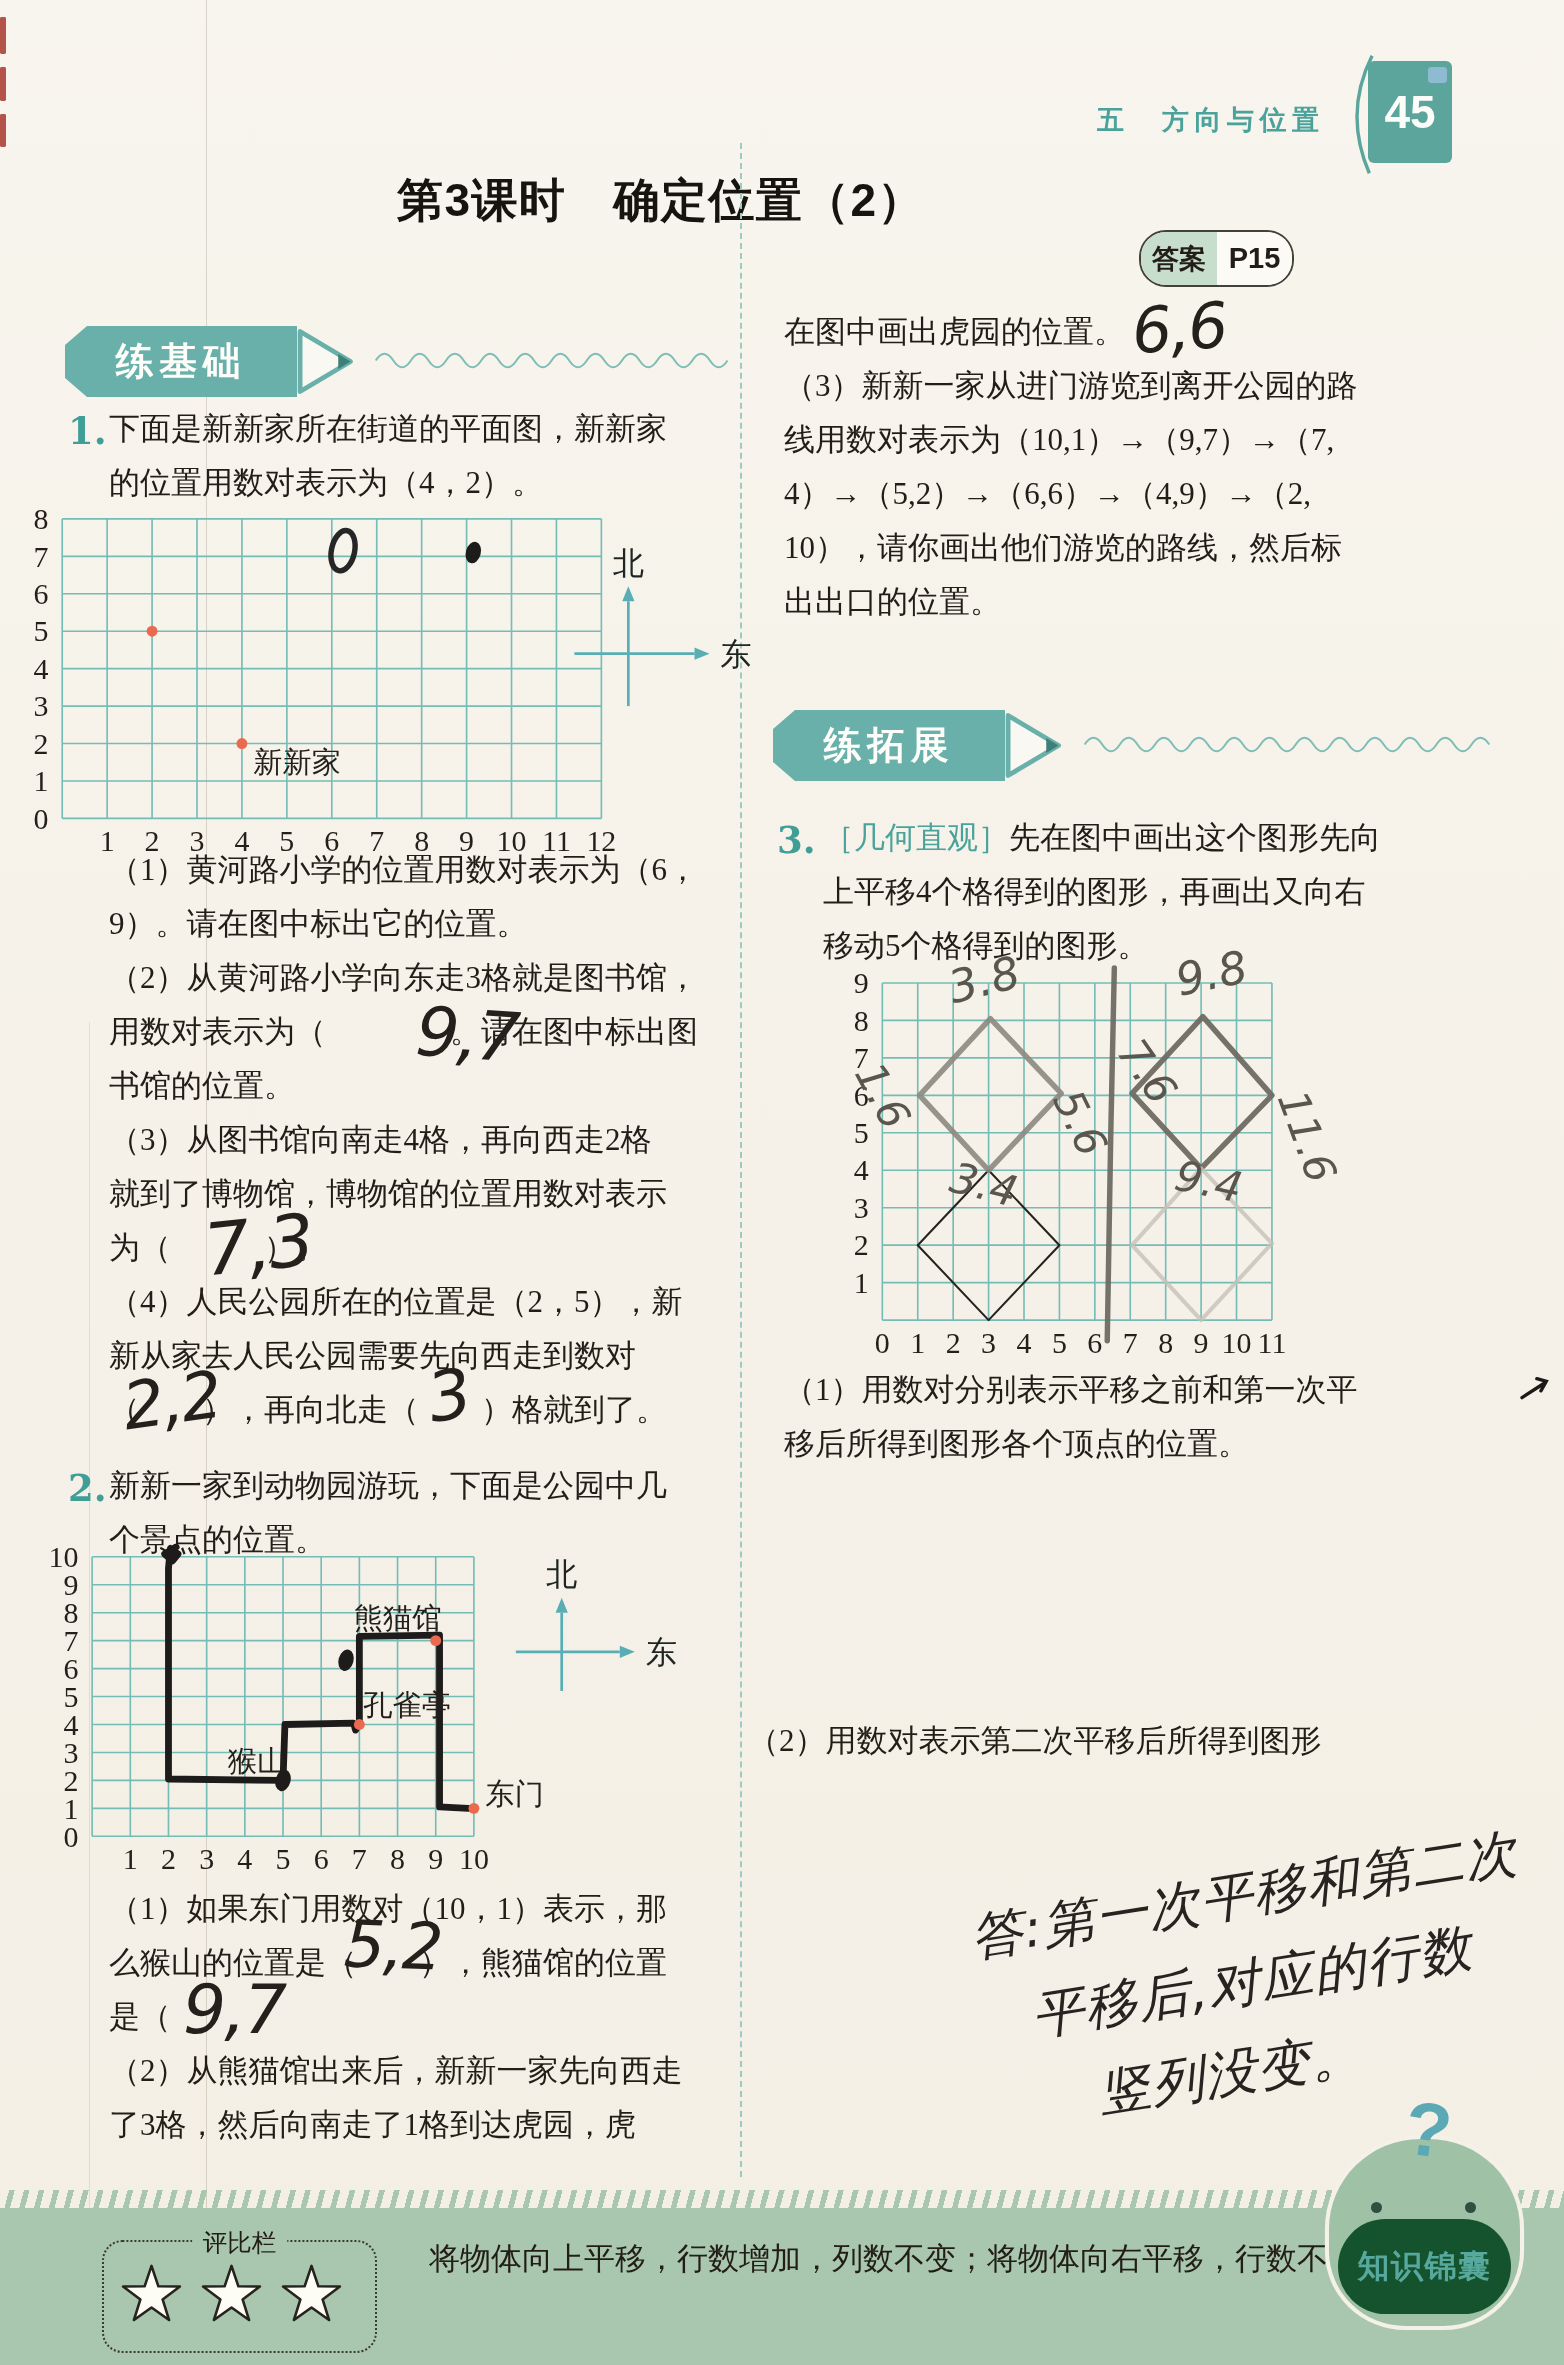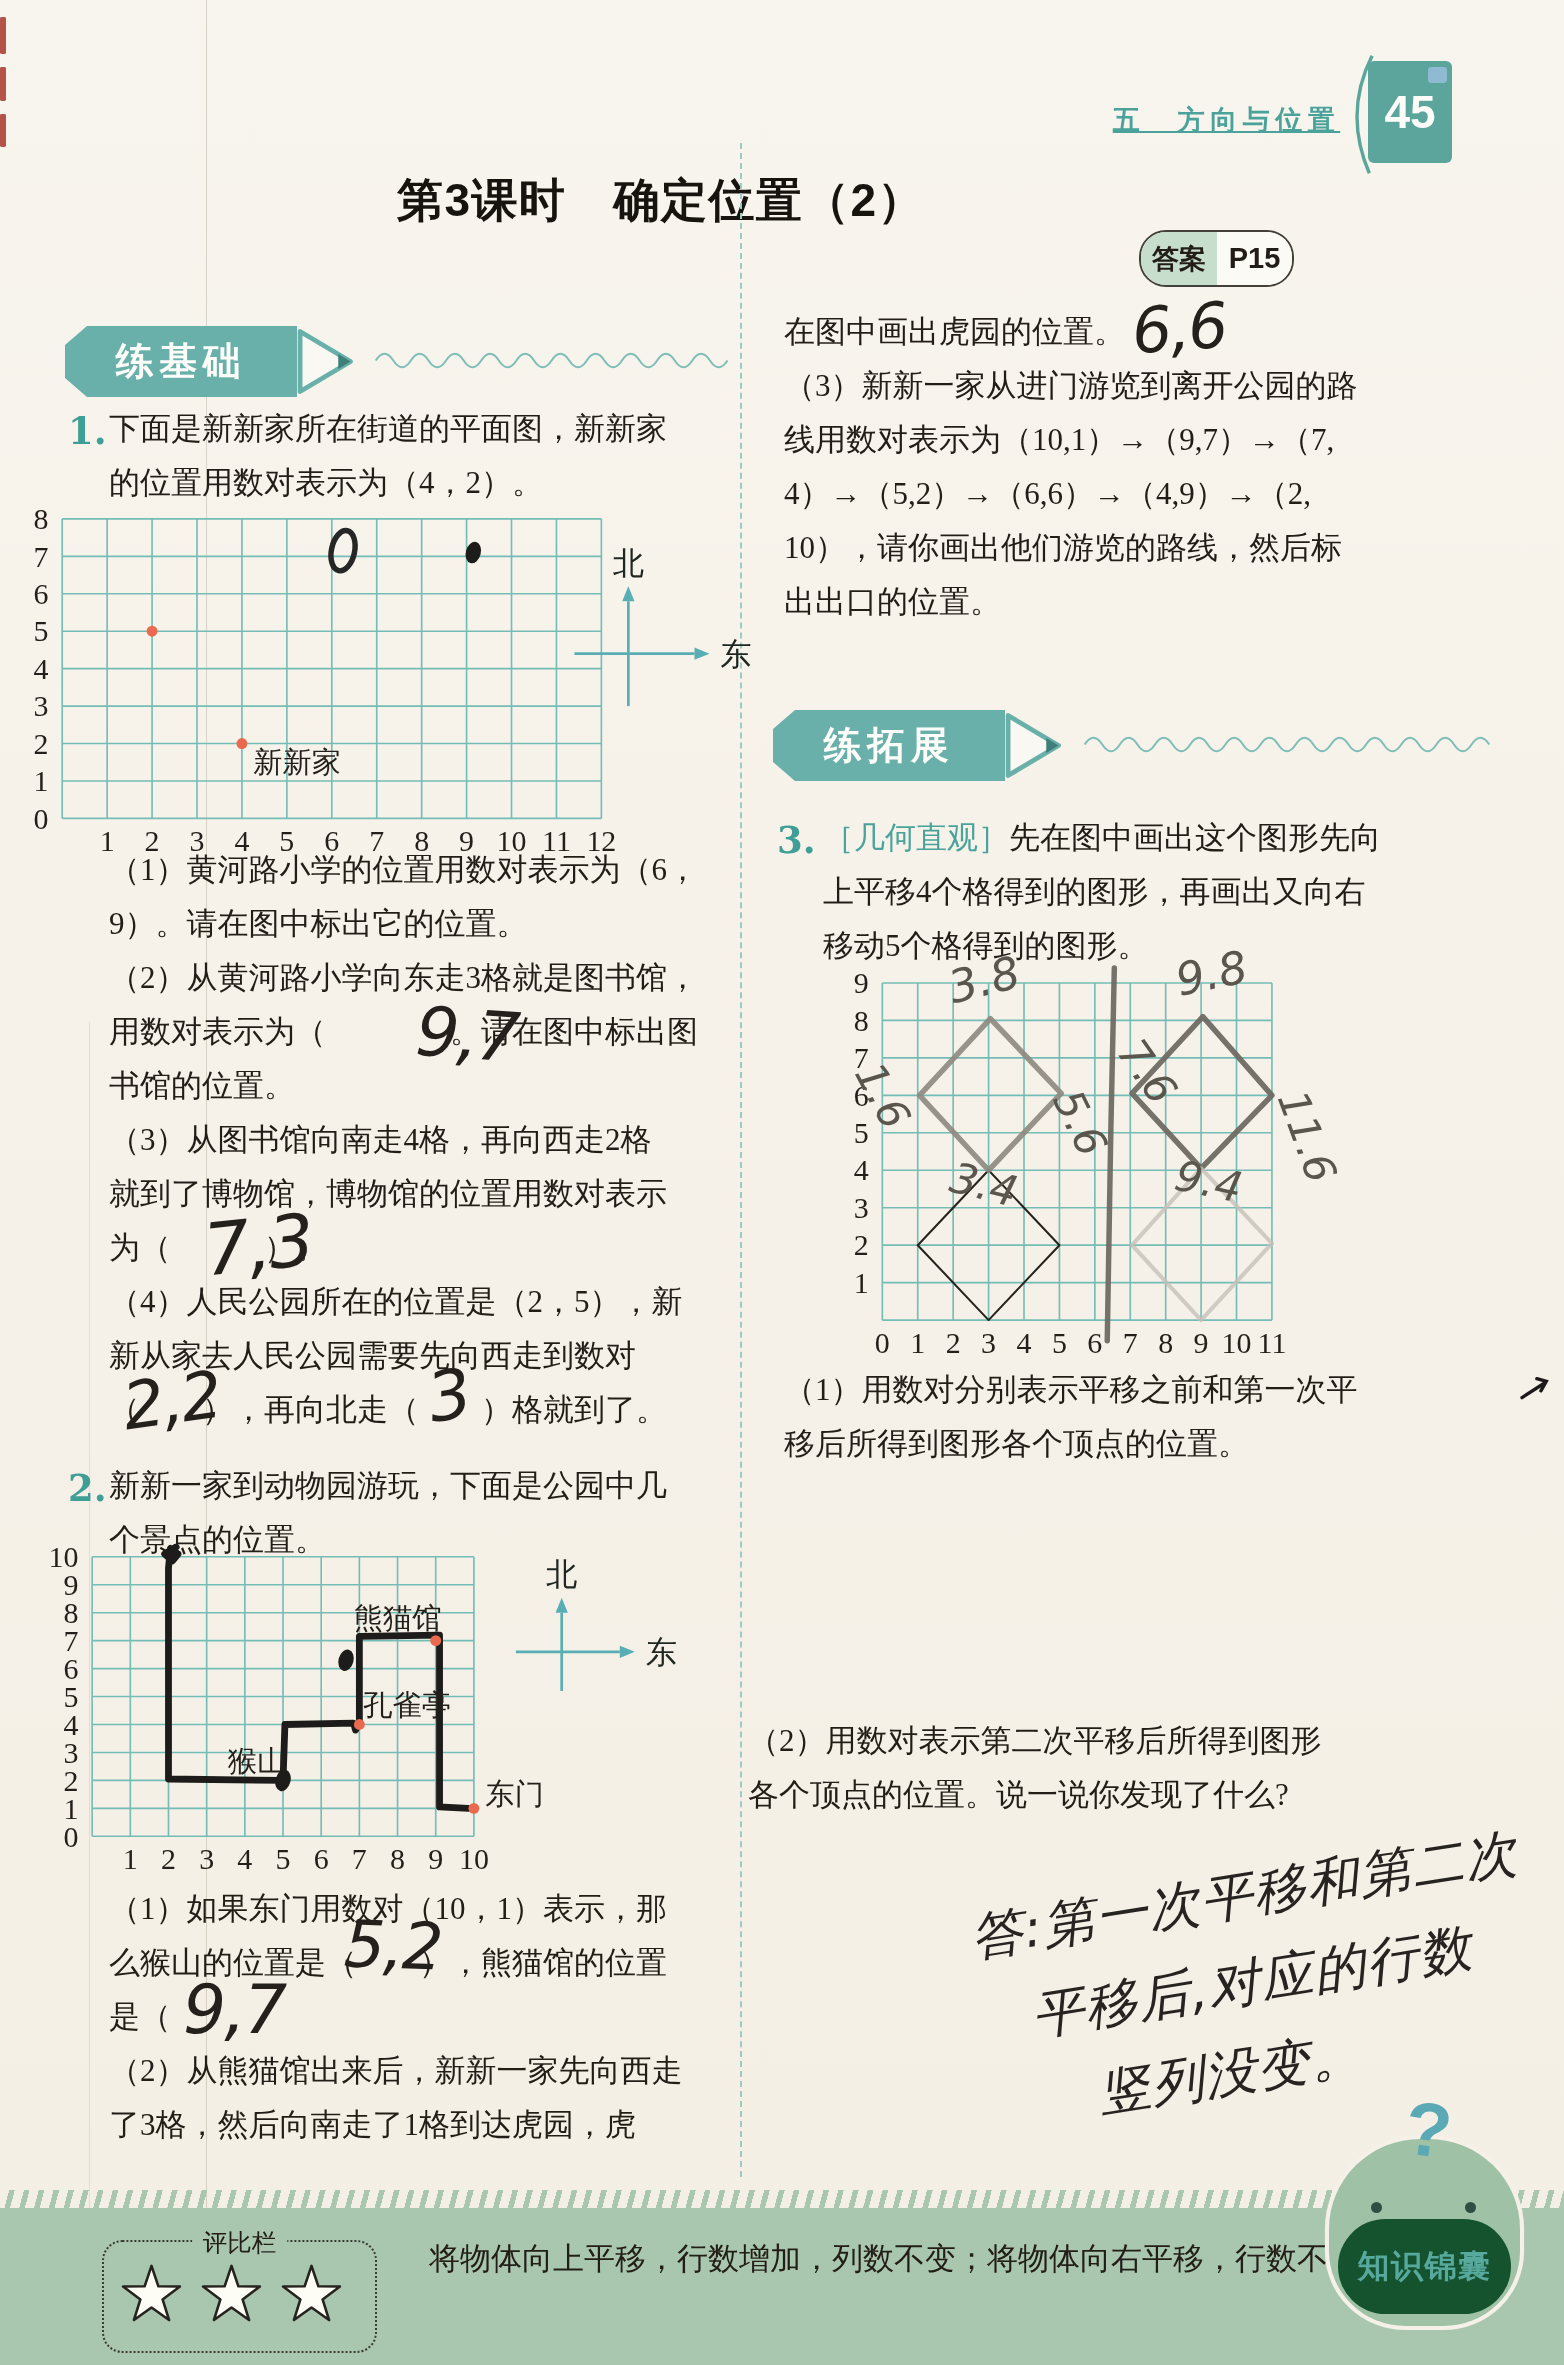--- a/index.html
+++ b/index.html
@@ -1,22 +1,22 @@
 <!DOCTYPE html>
 <html style="font-size:11px"><head>
 <meta charset="utf-8">
 <style>
   html,body{margin:0;padding:0;}
   .page{position:relative;width:1564px;height:2366px;overflow:hidden;
         background:linear-gradient(180deg,#f8f5ee 0%,#f5f1e8 55%,#f3efe5 100%);
         font-family:"Liberation Serif",serif;color:#221d17;}
   .abs{position:absolute;}
   
-  .unit-title{left:1097px;top:102px;width:259px;text-align:center;font-size:27px;
-    color:#4ba29a;letter-spacing:5.5px;font-family:"Liberation Sans",sans-serif;font-weight:600;text-decoration:underline;}
+  .unit-title{left:1097px;top:102px;width:259px;text-align:left;font-size:27px;
+    color:#4ba29a;letter-spacing:5.5px;font-family:"Liberation Sans",sans-serif;font-weight:600;}
   .page-badge{left:1368px;top:61px;width:84px;height:102px;background:#5ba59d;border-radius:6px;
     color:#fcfcf8;font-family:"Liberation Sans",sans-serif;font-weight:bold;font-size:46px;
     display:flex;align-items:center;justify-content:center;}
   .page-badge::after{content:'';position:absolute;right:5.5px;top:5.5px;width:19px;height:16.4px;
     background:#93bdd8;border-radius:3.4px;opacity:.9;}
   .badge-arc{left:1342px;top:53px;}
   .lesson-title{left:293px;top:170px;width:736px;text-align:center;font-size:46px;font-weight:bold;
     font-family:"Liberation Sans",sans-serif;color:#17140f;letter-spacing:1.4px;}
   .answer-badge{left:1139px;top:230px;width:151px;height:53px;border:2px solid #44403a;border-radius:27px;
     overflow:hidden;display:flex;}
@@ -362,21 +362,20 @@
       <text x="694.8000000000001" y="215.75" class="hwsvg" font-size="62" transform="rotate(70 694.8000000000001 215.75)">11.6</text>
       <text x="541.4" y="350.5" class="hwsvg" font-size="62" transform="rotate(12 541.4 350.5)">9.4</text>
     </svg>
 
   <div class="abs tb" style="left:784px;top:1363px;">
       <div class="tl">（1）用数对分别表示平移之前和第一次平</div>
       <div class="tl">移后所得到图形各个顶点的位置。</div>
     </div>
   <div class="abs tb" style="left:748px;top:1714px;">
       <div class="tl">（2）用数对表示第二次平移后所得到图形</div>
-      <div class="tl">各个顶点的位置。说一说你发现了什么?</div>
     </div>
 
   <div class="hwspan" style="left:416px;top:995px;font-size:68px;transform:rotate(4deg);">9,7</div>
   <div class="hwspan" style="left:204px;top:1203px;font-size:72px;transform:rotate(-6deg);">7,3</div>
   <div class="hwspan" style="left:123px;top:1363px;font-size:65px;transform:rotate(-8deg);">2,2</div>
   <div class="hwspan" style="left:428px;top:1356px;font-size:68px;transform:rotate(-10deg);">3</div>
   <div class="hwspan" style="left:344px;top:1908px;font-size:65px;transform:rotate(2deg);">5,2</div>
   <div class="hwspan" style="left:183px;top:1970px;font-size:68px;">9,7</div>
   <div class="hwspan" style="left:1132px;top:292px;font-size:63px;transform:rotate(-4deg);">6,6</div>
 

